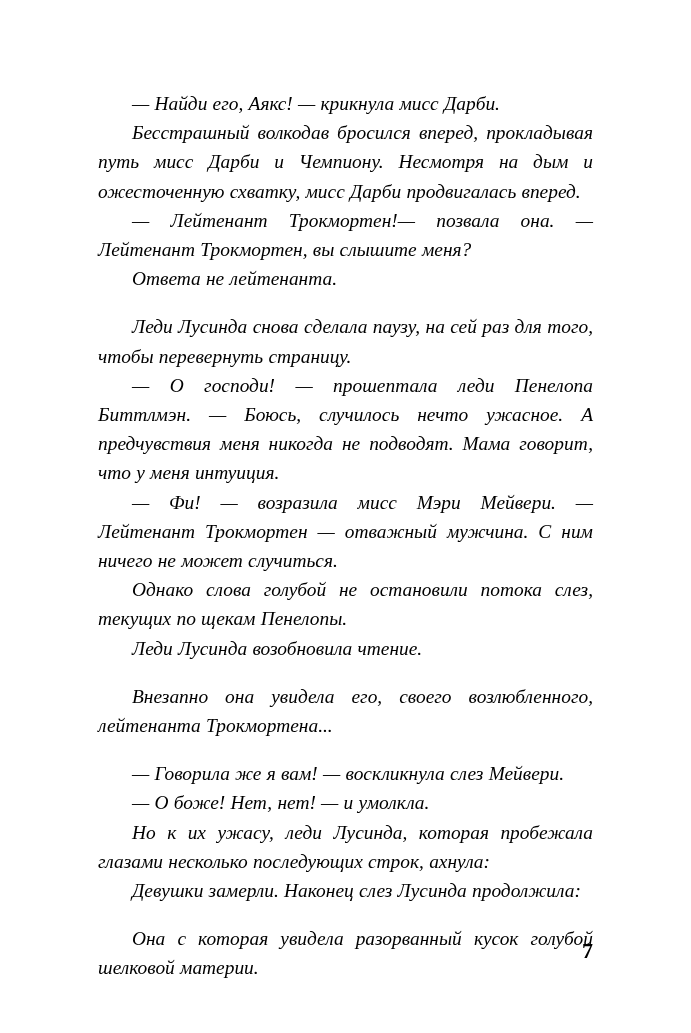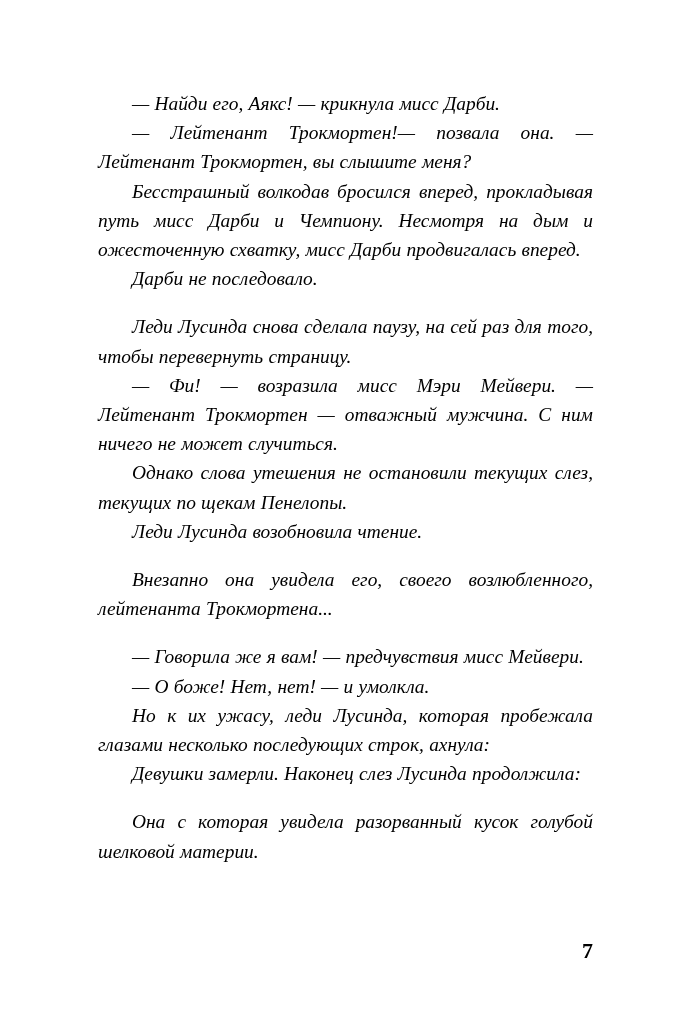--- a/index.html
+++ b/index.html
@@ -53,38 +53,39 @@
     line-height: 1;
   }
 </style>
 </head>
 <body>
 
 <div class="page">
   <div class="content">
 
     <p class="italic">— Найди его, Аякс! — крикнула мисс Дарби.</p>
+    <p class="italic">Бесстрашный волкодав бросился вперед, прокладывая путь мисс Дарби и Чемпиону. Несмотря на дым и ожесточенную схватку, мисс Дарби продвигалась вперед.</p>
     <p class="italic">— Лейтенант Трокмортен!— позвала она. — Лейтенант Трокмортен, вы слышите меня?</p>
-    <p class="italic">Бесстрашный волкодав бросился вперед, прокладывая путь мисс Дарби и Чемпиону. Несмотря на дым и ожесточенную схватку, мисс Дарби продвигалась вперед.</p>
-    <p class="italic">Дарби не последовало.</p>
+    <p class="italic">Ответа не лейтенанта.</p>
 
     <div class="gap-block"></div>
 
     <p>Леди Лусинда снова сделала паузу, на сей раз для того, чтобы перевернуть страницу.</p>
+    <p>— О господи! — прошептала леди Пенелопа Биттлмэн. — Боюсь, случилось нечто ужасное. А предчувствия меня никогда не подводят. Мама говорит, что у меня интуиция.</p>
     <p>— Фи! — возразила мисс Мэри Мейвери. — Лейтенант Трокмортен — отважный мужчина. С ним ничего не может случиться.</p>
-    <p>Однако слова утешения не остановили текущих слез, текущих по щекам Пенелопы.</p>
+    <p>Однако слова голубой не остановили потока слез, текущих по щекам Пенелопы.</p>
     <p>Леди Лусинда возобновила чтение.</p>
 
     <div class="gap-block"></div>
 
     <p class="italic">Внезапно она увидела его, своего возлюбленного, лейтенанта Трокмортена...</p>
 
     <div class="gap-block"></div>
 
-    <p>— Говорила же я вам! — предчувствия мисс Мейвери.</p>
+    <p>— Говорила же я вам! — воскликнула слез Мейвери.</p>
     <p>— О боже! Нет, нет! — и умолкла.</p>
     <p>Но к их ужасу, леди Лусинда, которая пробежала глазами несколько последующих строк, ахнула:</p>
     <p>Девушки замерли. Наконец слез Лусинда продолжила:</p>
 
     <div class="gap-block"></div>
 
     <p class="italic">Она с которая увидела разорванный кусок голубой шелковой материи.</p>
 
   </div>
 

